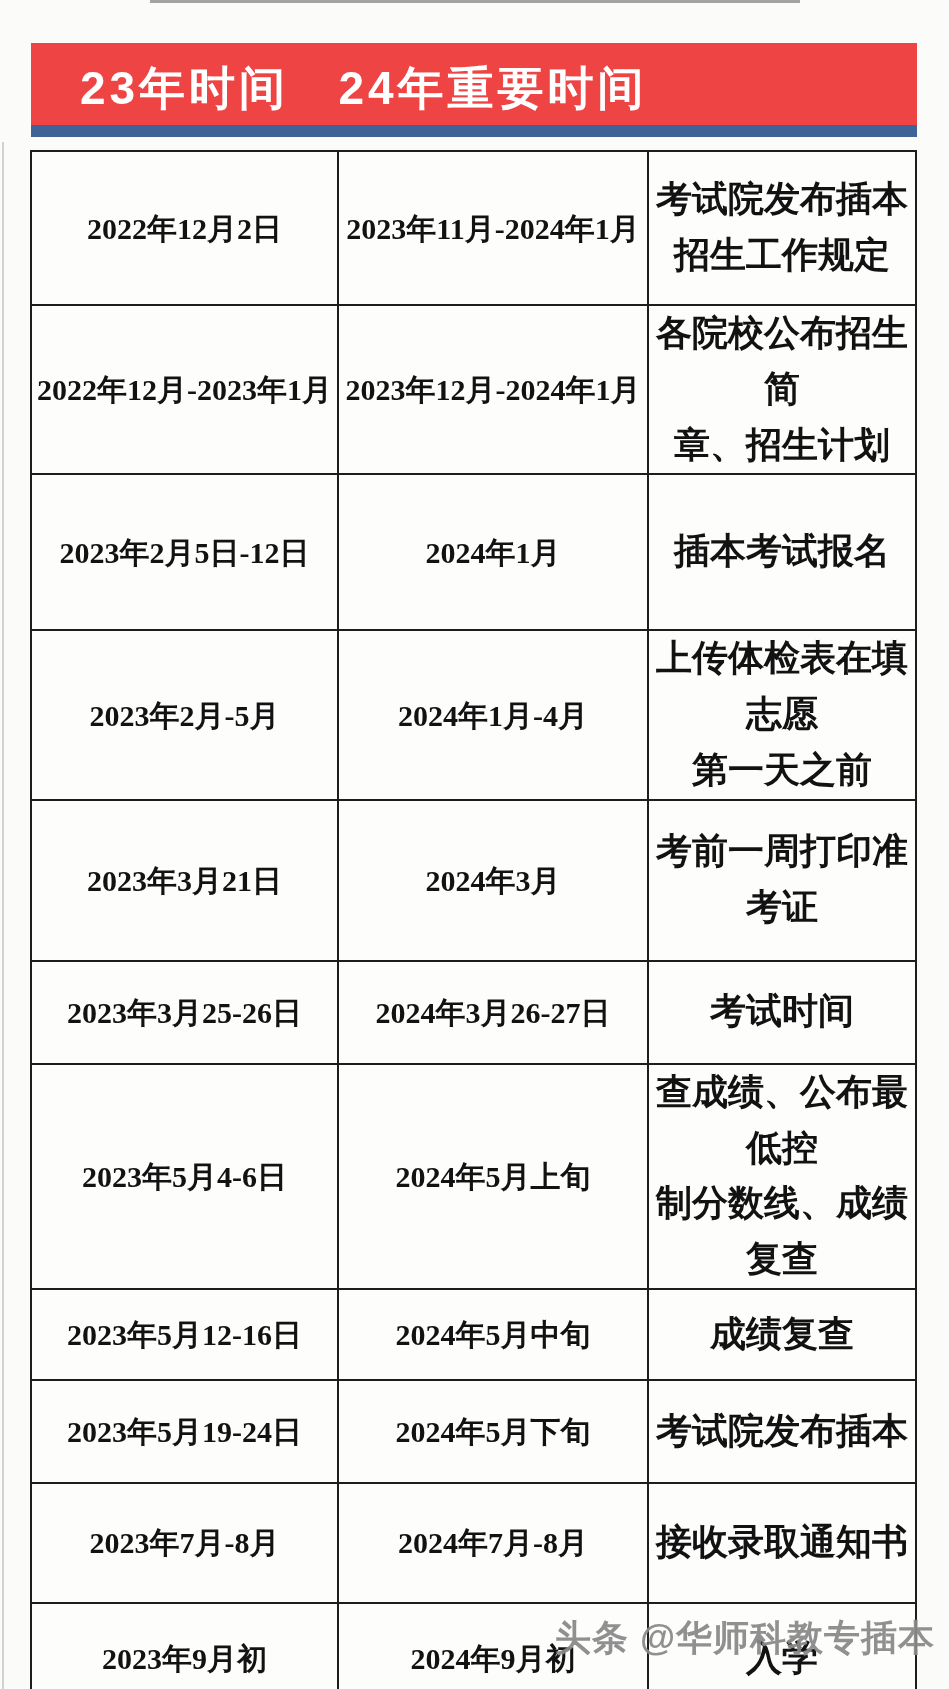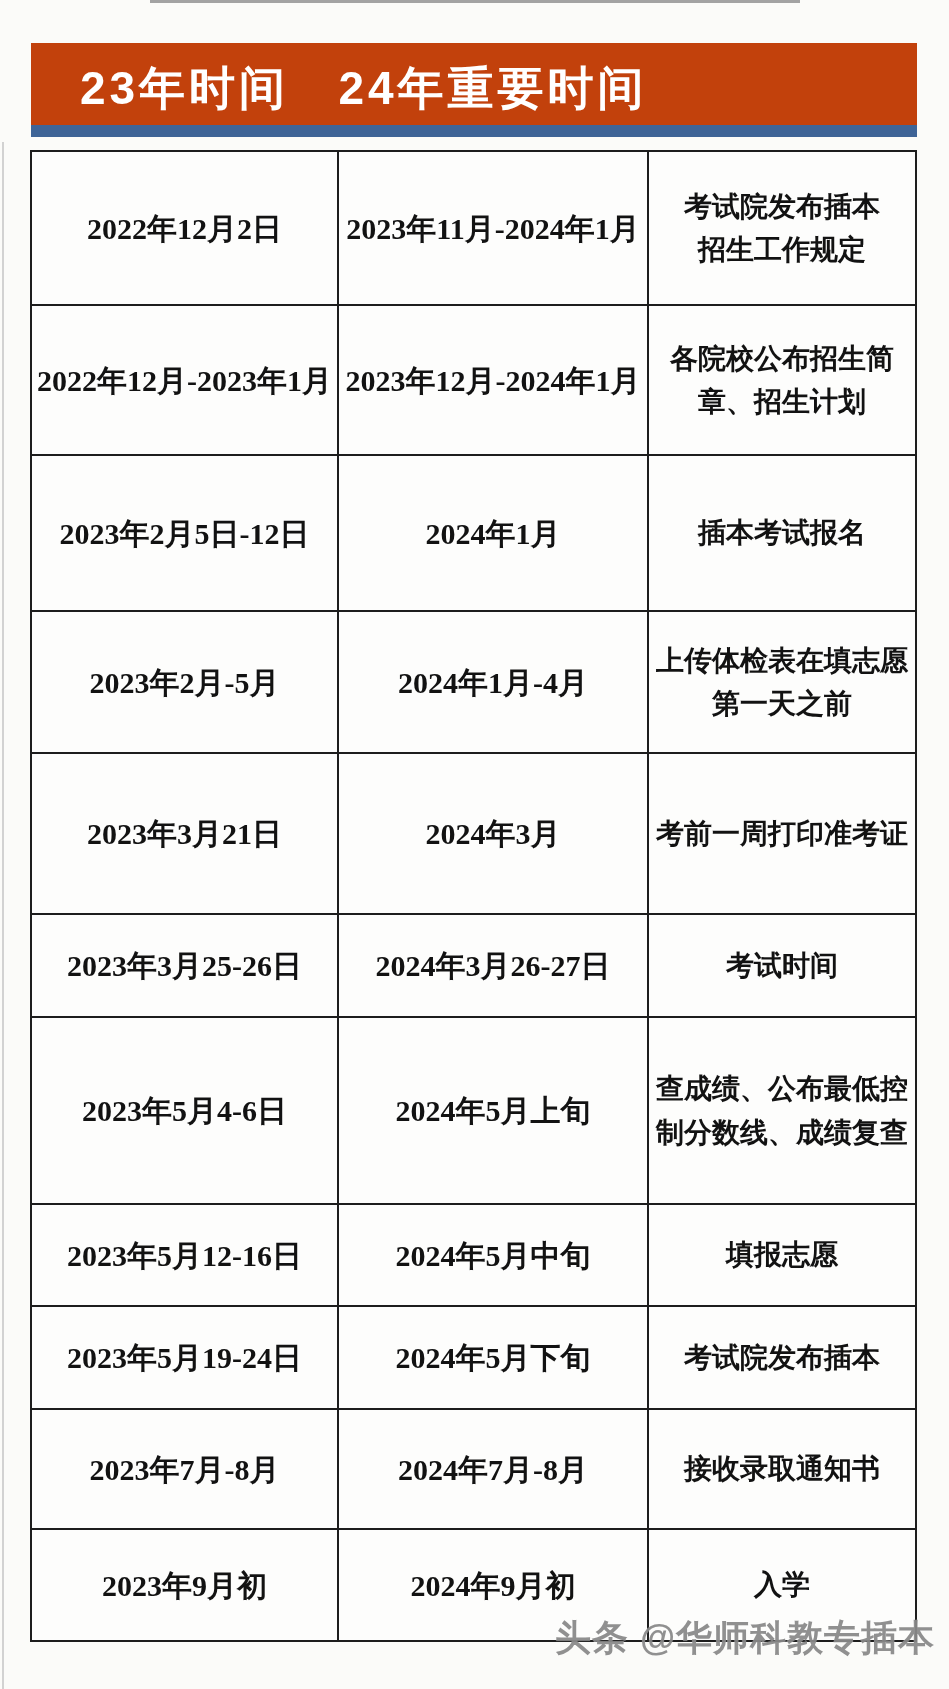--- a/index.html
+++ b/index.html
@@ -30,21 +30,21 @@
     width: 2px;
     height: 1547px;
     background: #d2d2d2;
   }
   .banner {
     position: absolute;
     left: 31px;
     top: 43px;
     width: 886px;
     height: 92px;
-    background: #c2410c;
+    background: #ef4444;
     display: grid;
     grid-template-columns: 307px 310px 269px;
     align-items: center;
   }
   .banner span {
     text-align: center;
     color: #ffffff;
     font-weight: bold;
     font-size: 46px;
     letter-spacing: 4px;
@@ -74,21 +74,21 @@
     font-family: "Liberation Serif", "DejaVu Serif", serif;
     font-weight: bold;
     color: #121212;
     font-size: 30px;
     line-height: 1.5;
     white-space: pre-line;
     padding: 0 4px;
     background: #fdfdfc;
   }
   table.schedule td.proc {
-    font-size: 28px;
+    font-size: 36px;
     line-height: 1.55;
   }
   .watermark {
     position: absolute;
     right: 14px;
     bottom: 26px;
     font-size: 36px;
     font-weight: bold;
     letter-spacing: 1px;
     color: rgba(125, 125, 125, 0.85);
@@ -151,24 +151,24 @@
         <td>2023年3月25-26日</td>
         <td>2024年3月26-27日</td>
         <td class="proc">考试时间</td>
       </tr>
       <tr style="height:187px">
         <td>2023年5月4-6日</td>
         <td>2024年5月上旬</td>
         <td class="proc">查成绩、公布最低控
 制分数线、成绩复查</td>
       </tr>
-      <tr style="height:102px">
+      <tr style="height:91px">
         <td>2023年5月12-16日</td>
         <td>2024年5月中旬</td>
-        <td class="proc">填报志愿</td>
+        <td class="proc">成绩复查</td>
       </tr>
       <tr style="height:103px">
         <td>2023年5月19-24日</td>
         <td>2024年5月下旬</td>
         <td class="proc">考试院发布插本</td>
       </tr>
       <tr style="height:120px">
         <td>2023年7月-8月</td>
         <td>2024年7月-8月</td>
         <td class="proc">接收录取通知书</td>

